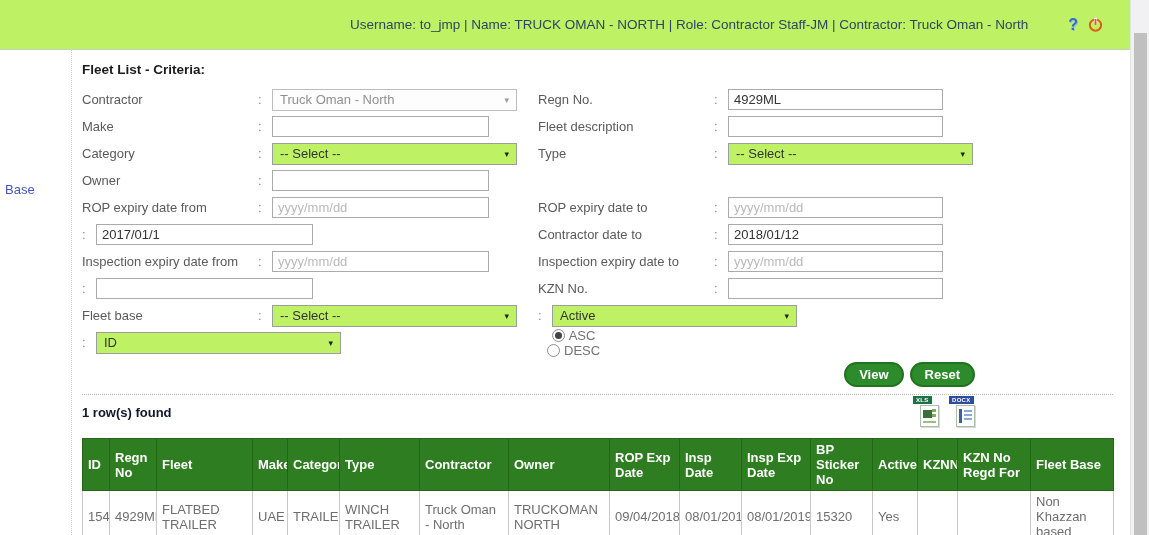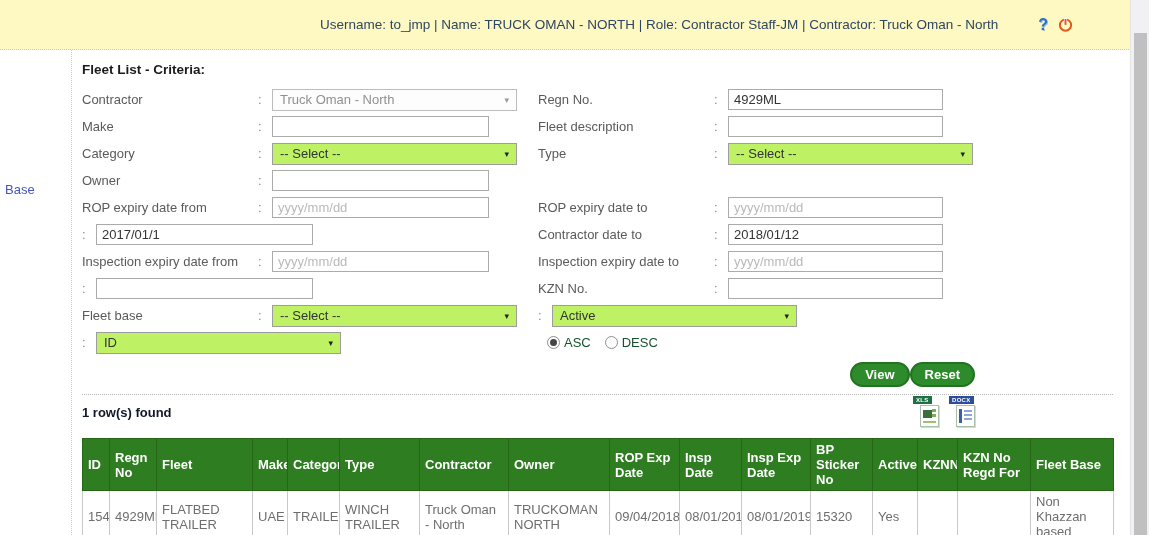--- a/index.html
+++ b/index.html
@@ -4,21 +4,21 @@
 <style>
   * { box-sizing: border-box; }
   html,body { margin:0; padding:0; }
   body {
     width:1149px; height:535px; position:relative; overflow:hidden;
     background:#ffffff; font-family:"Liberation Sans", sans-serif; font-size:13px;
   }
   
   .top-header {
     height:50px; display:flex; align-items:center; justify-content:flex-end;
-    padding-right:76px; border-bottom:1px dotted #c6c6c6; background:#fef9c3;
+    padding-right:46px; border-bottom:1px dotted #c6c6c6; background:#bef264;
   }
   .user-info { color:#2e4662; font-size:13.5px; }
   .hdr-icons { display:flex; align-items:center; gap:10px; margin-left:40px; }
   .help-q { color:#2d6fc2; font-weight:bold; font-size:16px; text-shadow:1px 1px 0 #9db9d8; cursor:pointer; }
   .power-icon { display:inline-flex; cursor:pointer; }
   
   .layout { display:flex; height:485px; }
   .sidebar { width:72px; border-right:1px dotted #cccccc; position:relative; }
   .plans-link { position:absolute; top:132px; left:5px; color:#4355bd; cursor:pointer; font-size:13px; }
   .main { flex:1; padding:12px 0 0 10px; }
@@ -36,29 +36,29 @@
   input.txt::placeholder { color:#b9b9b9; }
   .fcol.right input.txt { width:215px; }
   .sel {
     width:245px; height:22px; border:1px solid #9d9d9d; background:#bef264;
     display:flex; align-items:center; justify-content:space-between;
     padding:0 7px; color:#333; cursor:pointer;
   }
   .sel .arr { font-size:9px; color:#222; }
   .sel.disabled { color:#909090; border-color:#bcbcbc; background:#fdfdfd; }
   .sel.disabled .arr { color:#9a9a9a; }
-  .radios { display:flex; align-items:center; gap:14px; padding-left:9px; color:#14532d; }
+  .radios { display:flex; align-items:center; padding-left:9px; color:#737373;flex-direction:column; }
   .radio-opt { display:flex; align-items:center; gap:4px; cursor:pointer; }
   .radio {
     width:13px; height:13px; border:1px solid #8f8f8f; border-radius:50%;
     display:inline-flex; align-items:center; justify-content:center; background:#fdfdfd;
   }
   .radio.checked::after { content:""; width:7px; height:7px; border-radius:50%; background:#444; }
   
-  .btn-row { width:893px; display:flex; justify-content:flex-end; margin-top:6px; }
+  .btn-row { width:893px; display:flex; justify-content:flex-end; gap:6px; margin-top:6px; }
   .btn {
     background:#2e8b2b; border:2px solid #20741f; color:#fff; font-weight:bold;
     font-size:13px; border-radius:14px; padding:3px 13px; cursor:pointer;
     font-family:"Liberation Sans", sans-serif;
   }
   .dotted-divider { width:1031px; border-top:1px dotted #b4b4b4; margin-top:7px; }
   
   .results-row { width:893px; display:flex; justify-content:space-between; align-items:flex-start; margin-top:0; }
   .count-text { font-weight:bold; color:#0f172a; padding-top:10px; }
   .export-icons { display:flex; gap:10px; padding-top:1px; }

